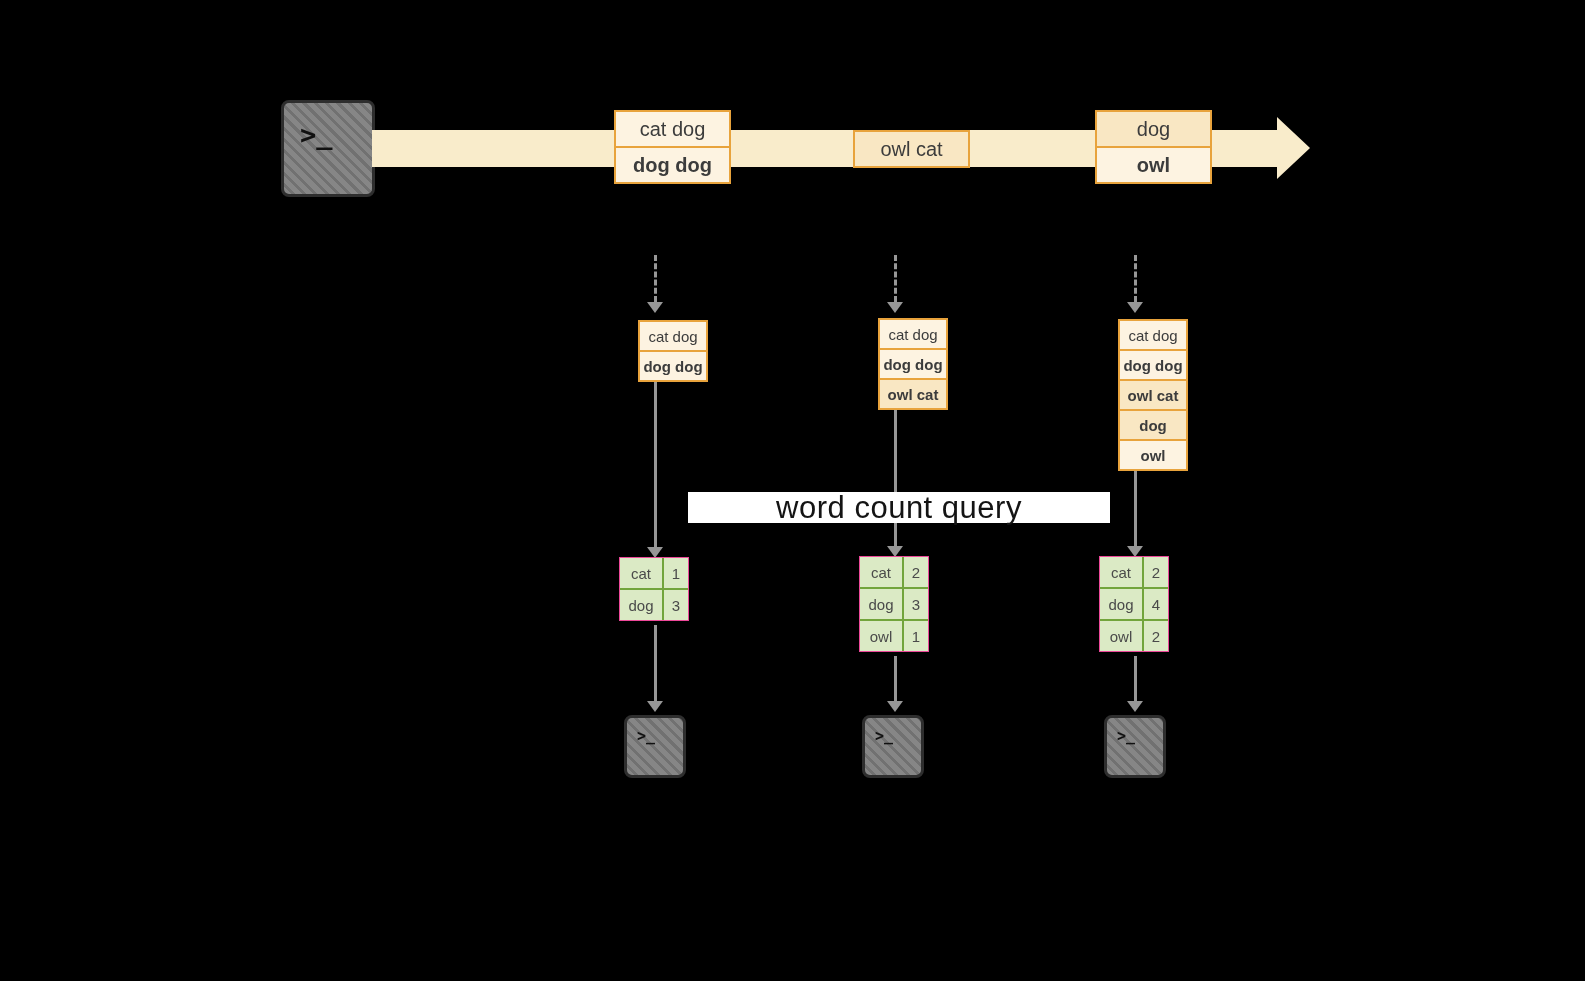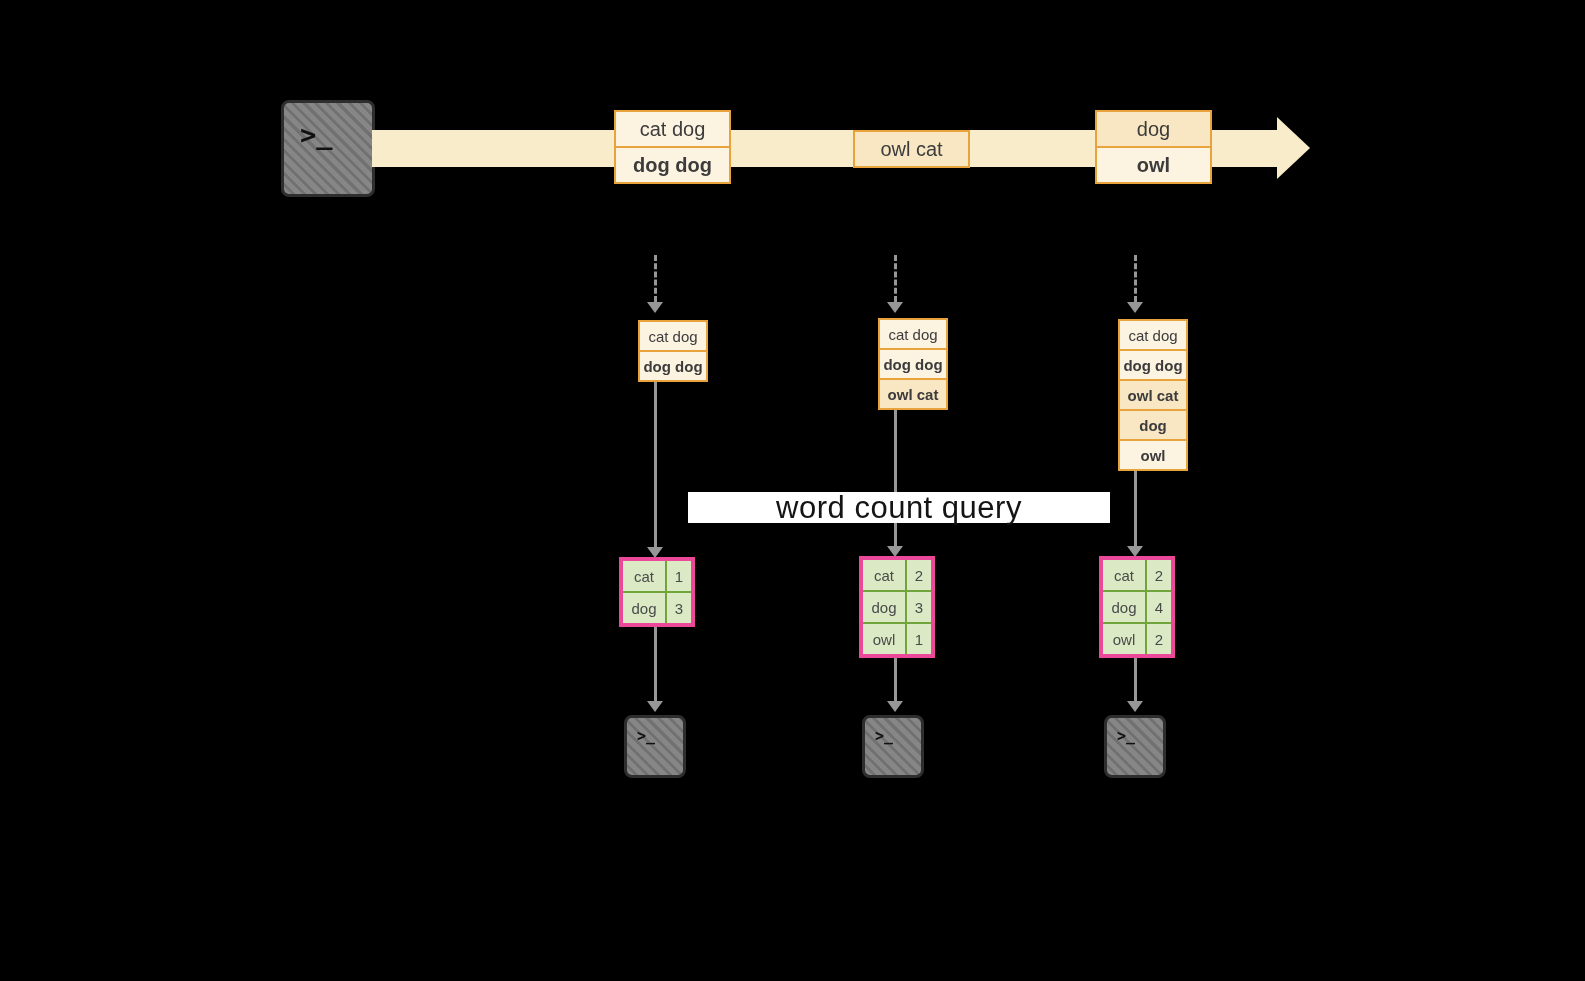--- a/index.html
+++ b/index.html
@@ -28,21 +28,21 @@
   .varrow{display:flex;flex-direction:column;align-items:center;width:18px;z-index:1;}
   .varrow .shaft{flex:1;width:3px;background:#979797;}
   .varrow.dashed .shaft{width:0;background:none;border-left:3px dashed #979797;}
   .varrow .head{width:0;height:0;border-left:8px solid transparent;border-right:8px solid transparent;border-top:11px solid #979797;}
 
   
   .banner{background:#ffffff;color:#141414;display:flex;align-items:center;justify-content:center;
           font-size:31px;z-index:2;letter-spacing:0.5px;}
 
   
-  .ctable{box-sizing:border-box;border:4px solid #ec4899;background:#dbeac5;display:flex;flex-direction:column;z-index:3;}
+  .ctable{box-sizing:border-box;border:1px solid #ec4899;background:#dbeac5;display:flex;flex-direction:column;z-index:3;}
   .crow{display:flex;height:30px;}
   .crow + .crow{border-top:2px solid #72a43c;}
   .cword{width:42px;border-right:2px solid #72a43c;display:flex;align-items:center;justify-content:center;
          font-size:15px;color:#4a4a4a;}
   .cnum{width:24px;display:flex;align-items:center;justify-content:center;font-size:15px;color:#4a4a4a;}
 
   
   .term{
     box-sizing:border-box;
     background:repeating-linear-gradient(45deg,#868686 0 5px,#717171 5px 8px);

